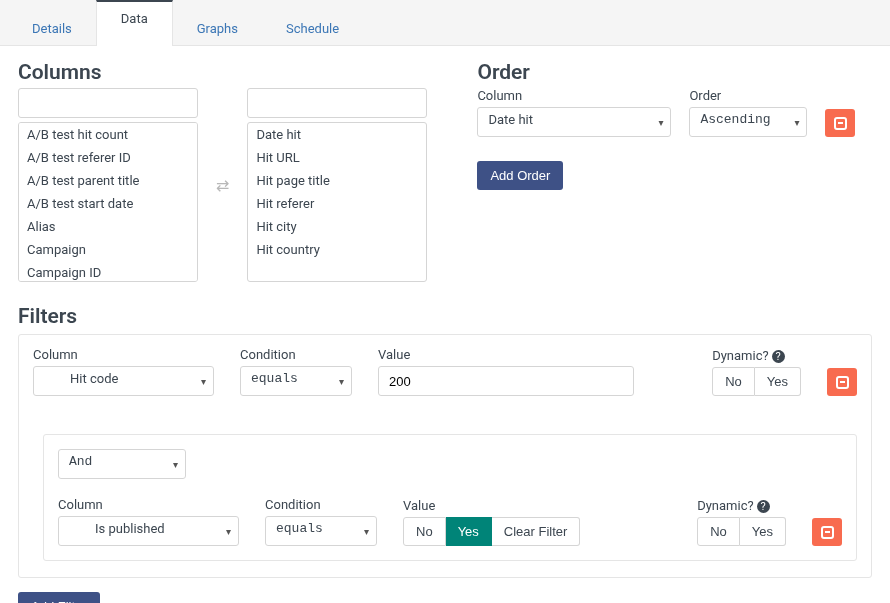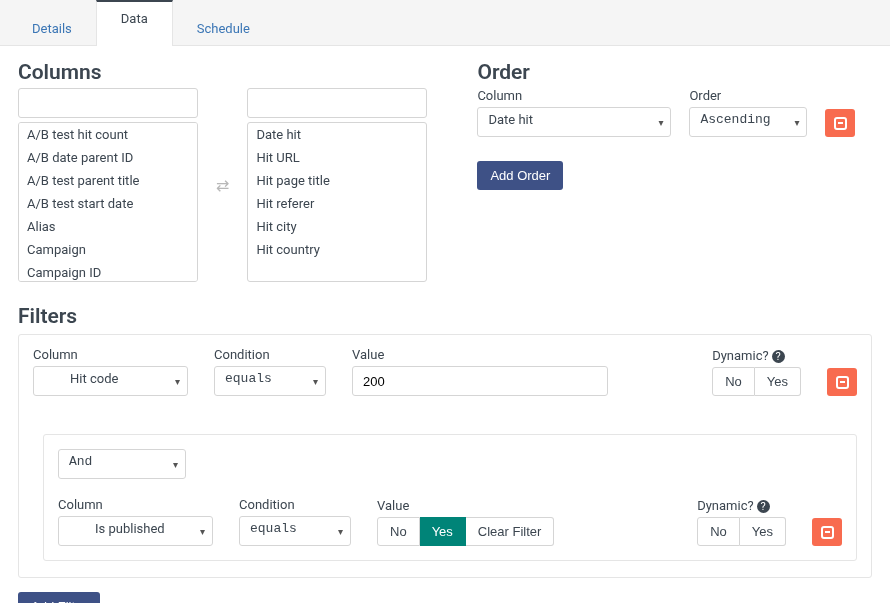--- a/index.html
+++ b/index.html
@@ -68,21 +68,21 @@
     .btn {
       border: none; border-radius: 3px; padding: 7px 13px; font-size: 13px; cursor: pointer;
     }
     .btn-primary { background: #3e5186; color: #fff; }
     .btn-danger { background: #f86b4f; color: #fff; width: 30px; height: 28px; padding: 0; display: flex; align-items: center; justify-content: center; }
     .filters-block { margin-top: 22px; }
     .filter-card { border: 1px solid #e5e5e5; border-radius: 3px; padding: 12px 14px 16px; margin-top: 6px; }
     .filter-row { display: flex; gap: 26px; align-items: flex-end; }
     .filter-col { display: flex; flex-direction: column; }
     .input-text { height: 30px; border: 1px solid #d5d5d5; border-radius: 3px; padding: 4px 10px; font-size: 13px; }
-    .input-w1 { width: 155px; padding-left: 36px; }
+    .input-w1 { width: 181px; padding-left: 36px; }
     .input-w2 { width: 112px; }
     .input-w3 { width: 256px; }
     .toggle-group { display: flex; }
     .toggle-btn {
       border: 1px solid #d5d5d5; padding: 6px 12px; font-size: 13px; background: #fff; color: #3c4650; cursor: pointer;
     }
     .toggle-btn:first-child { border-radius: 3px 0 0 3px; }
     .toggle-btn:last-child { border-radius: 0 3px 3px 0; border-left: none; }
     .toggle-btn.on { background: #008478; color: #fff; border-color: #008478; }
     .toggle-btn.side { border-left: none; border-radius: 0; }
@@ -97,35 +97,36 @@
     .icon-minus::after {
       content: ""; position: absolute; left: 2px; right: 2px; top: 50%; height: 2px; background: #fff; transform: translateY(-50%);
     }
   </style>
 </head>
 <body>
 
 <div class="tabs">
   <div class="tab">Details</div>
   <div class="tab active">Data</div>
+  <div class="tab">Graphs</div>
   <div class="tab">Schedule</div>
 </div>
 
 <div class="content">
 
   <div class="top-area">
 
     <div>
       <div class="h2">Columns</div>
       <div class="columns-block">
         <div class="col-group">
           <input class="search-box" value="" style="">
           <div class="listbox">
             <div class="item">A/B test hit count</div>
-            <div class="item">A/B date parent ID</div>
+            <div class="item">A/B test referer ID</div>
             <div class="item">A/B test parent title</div>
             <div class="item">A/B test start date</div>
             <div class="item">Alias</div>
             <div class="item">Campaign</div>
             <div class="item">Campaign ID</div>
 
           </div>
         </div>
         <div class="swap-icon">⇄</div>
         <div class="col-group">

